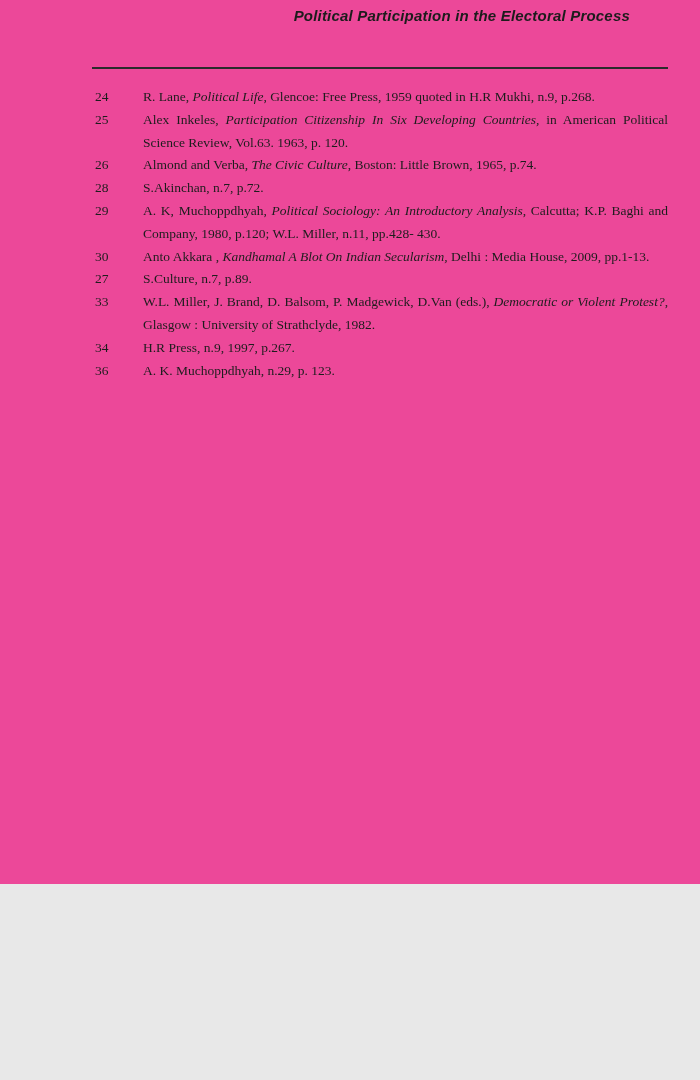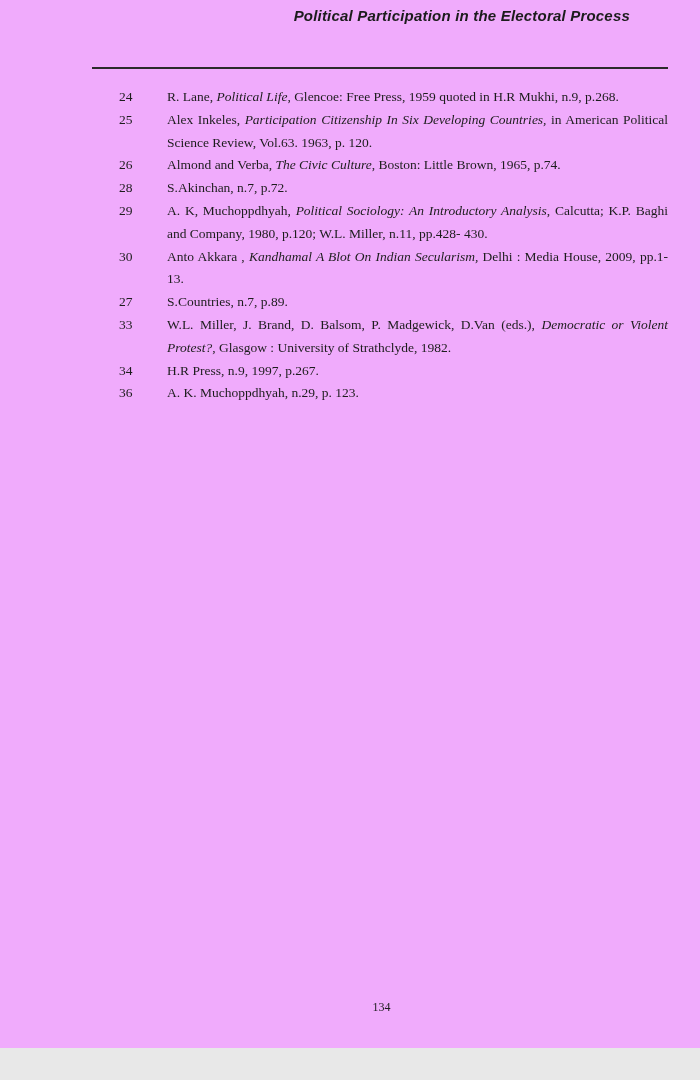--- a/index.html
+++ b/index.html
@@ -3,23 +3,23 @@
 <meta charset="utf-8">
 <style>
   html, body {
     margin: 0;
     padding: 0;
     background: #e8e8e8;
   }
   .page {
     position: relative;
     width: 700px;
-    height: 1048px;
+    height: 884px;
     margin: 0 auto;
-    background: #f0abfc;
+    background: #ec4899;
     color: #1f1f1f;
     overflow: hidden;
   }
   .running-header {
     position: absolute;
     top: 7px;
     left: 0;
     right: 70px;
     text-align: right;
     font-family: "Liberation Sans", sans-serif;
@@ -45,21 +45,20 @@
     left: 95px;
     width: 573px;
     font-family: "Liberation Serif", serif;
     font-size: 13.5px;
     line-height: 22.8px;
     color: #1d1d1d;
   }
   .ref-row {
     display: flex;
     align-items: flex-start;
-    margin-left: 24px;
   }
   .ref-num {
     flex: 0 0 48px;
     text-align: left;
   }
   .ref-text {
     flex: 1 1 auto;
     text-align: justify;
     text-justify: inter-word;
   }
@@ -105,21 +104,21 @@
       <div class="ref-row">
         <span class="ref-num">29</span>
         <span class="ref-text"><span>A. K, Muchoppdhyah, </span><i>Political Sociology: An Introductory Analysis</i><span>, Calcutta; K.P. Baghi and Company, 1980, p.120; W.L. Miller, n.11, pp.428- 430.</span></span>
       </div>
       <div class="ref-row">
         <span class="ref-num">30</span>
         <span class="ref-text"><span>Anto Akkara , </span><i>Kandhamal A Blot  On Indian Secularism,</i><span> Delhi : Media House, 2009, pp.1-13.</span></span>
       </div>
       <div class="ref-row">
         <span class="ref-num">27</span>
-        <span class="ref-text"><span>S.Countries, n.7, p.89.</span></span>
+        <span class="ref-text"><span>S.Culture, n.7, p.89.</span></span>
       </div>
       <div class="ref-row">
         <span class="ref-num">33</span>
         <span class="ref-text"><span>W.L. Miller, J. Brand, D. Balsom, P. Madgewick, D.Van (eds.), </span><i>Democratic or Violent Protest?</i><span>, Glasgow : University of Strathclyde, 1982.</span></span>
       </div>
       <div class="ref-row">
         <span class="ref-num">34</span>
         <span class="ref-text"><span>H.R Press, n.9, 1997, p.267.</span></span>
       </div>
       <div class="ref-row">

